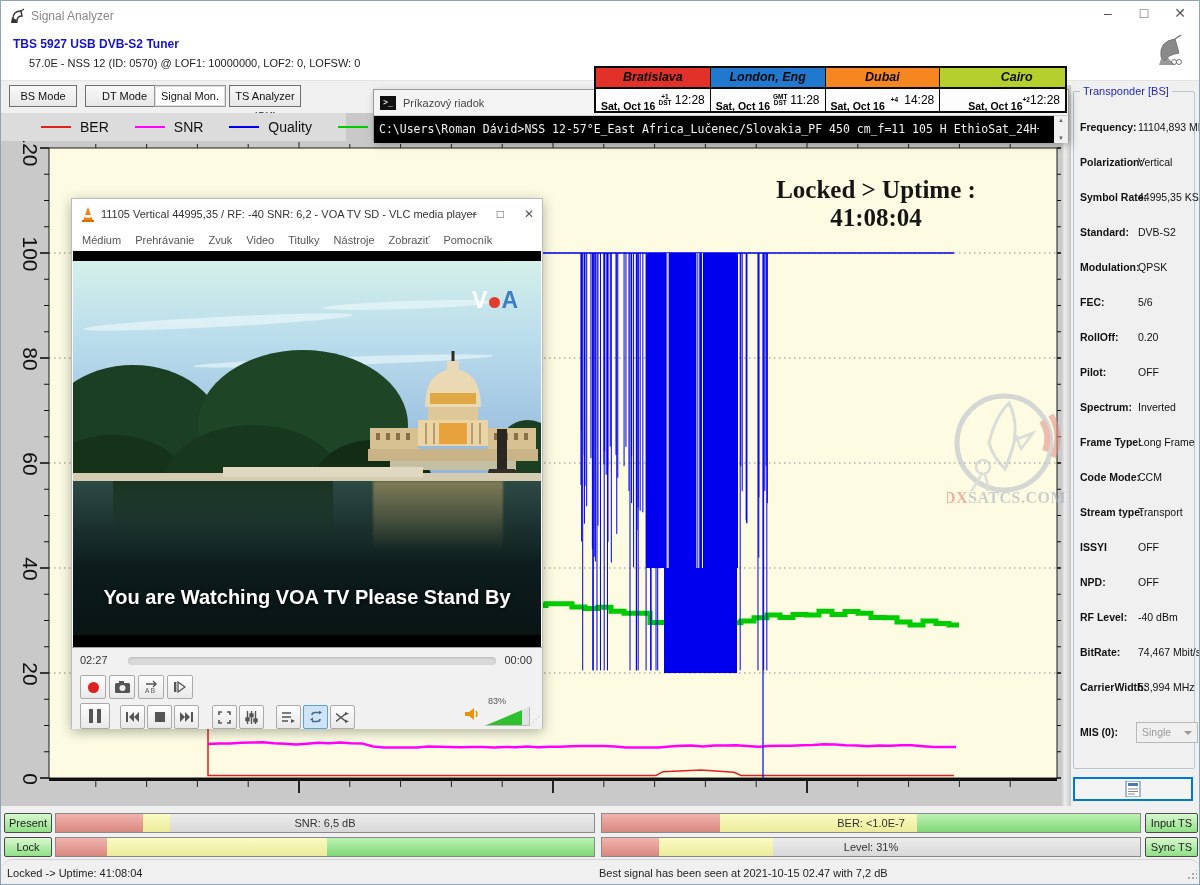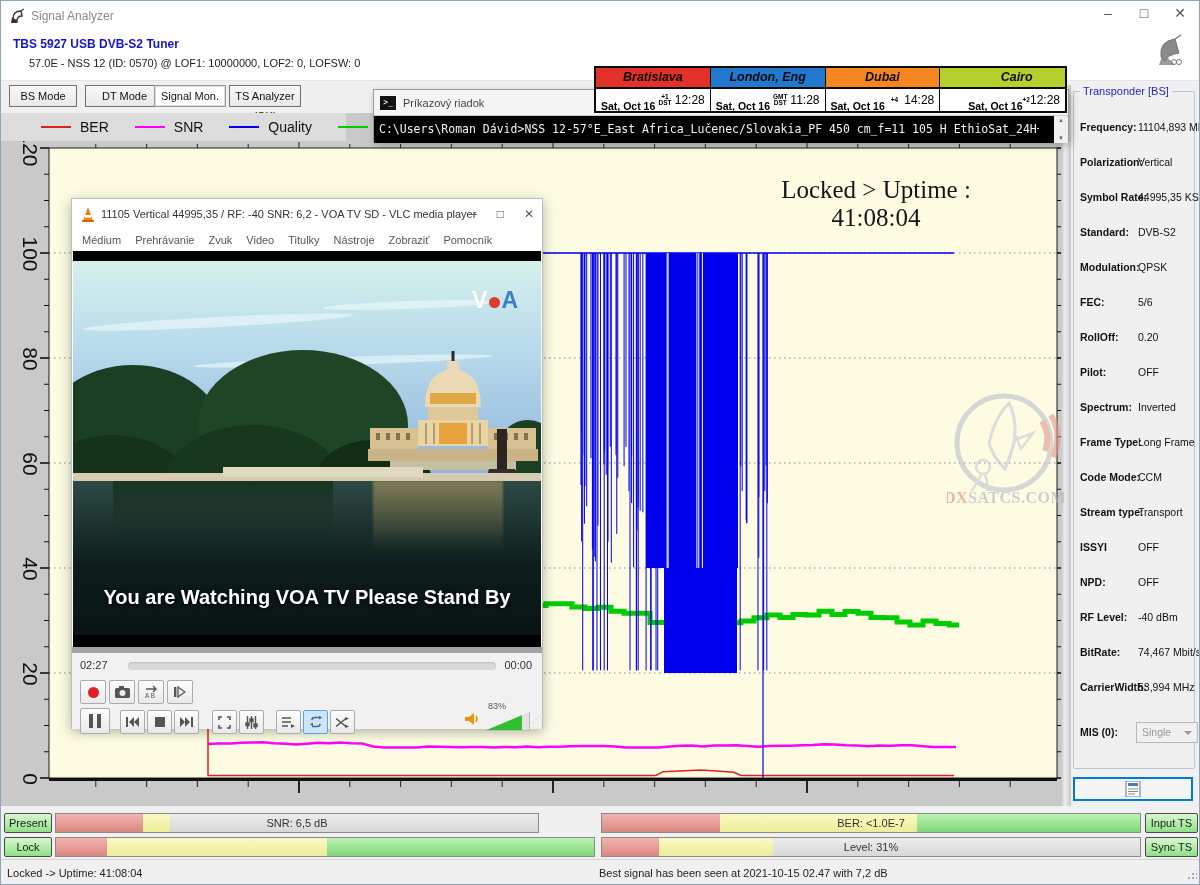--- a/index.html
+++ b/index.html
@@ -20,21 +20,21 @@
   .mode-btn { top:84px; height:22px; background:linear-gradient(#f8f8f8,#e8e8e8); border:1px solid #707070; font-size:11px; color:#111; text-align:center; line-height:20px; }
   .mode-btn.active { background:#ffffff; border:1px solid #999; box-shadow:inset 0 0 0 1px #ddd; }
 
   
   .chart { left:0; top:112px; width:1060px; height:693px; background:#c9c9c9; }
   .legend { position:absolute; left:0; top:0; width:345px; height:28px; background:#dcdcdc; display:flex; align-items:center; padding-left:40px; }
   .legend-item { display:flex; align-items:center; margin-right:26px; }
   .legend-line { width:30px; height:2px; margin-right:9px; }
   .legend-label { font-size:14px; color:#111; }
   #plot { position:absolute; left:0; top:28px; }
-  .uptime { left:740px; top:175px; width:270px; text-align:center; font-family:"Liberation Serif",serif; font-weight:normal; font-size:25px; color:#151515; z-index:6; }
+  .uptime { left:740px; top:175px; width:270px; text-align:center; font-family:"Liberation Serif",serif; font-weight:bold; font-size:25px; color:#151515; z-index:6; }
   .watermark { left:946px; top:390px; opacity:.6; z-index:5; }
 
   
   .clocks { left:593px; top:65px; width:473px; height:47px; border:2px solid #0a0a0a; background:#fff; display:grid; grid-template-columns:1fr 1fr 1fr 1fr; grid-template-rows:21px 22px; z-index:30; }
   .clock-head { border-bottom:2px solid #0a0a0a; border-right:1px solid #0a0a0a; font-size:12.5px; font-weight:bold; font-style:italic; text-align:center; line-height:19px; color:#0a0a0a; }
   .clock-time { border-right:1px solid #0a0a0a; display:flex; align-items:center; padding:0 5px; background:#fdfdfd; }
   .clock-head.last,.clock-time.last { border-right:none;padding-left:28px; }
   .clock-date { font-size:10.5px; font-weight:bold; white-space:nowrap;margin-top:12px; }
   .clock-zone { margin:0 auto; text-align:center; font-size:6.5px; font-weight:bold; line-height:6.5px; }
   .clock-hm { font-size:12px; font-weight:normal; }
@@ -58,21 +58,21 @@
   .vlc-menu { font-size:11px; color:#555; }
   .vlc-video { position:absolute; left:1px; top:52px; width:468px; height:396px; background:#000; }
   .scene { position:absolute; left:0; top:10px; width:468px; height:374px; overflow:hidden;
            background:linear-gradient(180deg,#d4f0ea 0%,#b9dcec 22%,#9abddf 50%,#8aa6d3 72%,#9fb0d6 100%); }
   .cloud { position:absolute; background:rgba(235,248,250,.65); border-radius:50%; }
   .subtitle { position:absolute; left:0; bottom:26px; width:100%; text-align:center; color:#fff; font-size:20px; font-weight:bold; text-shadow:0 1px 4px rgba(0,0,0,.8); }
   .voa { position:absolute; right:22px; top:26px; font-size:23px; font-weight:bold; letter-spacing:1px; display:flex; align-items:center; }
   .voa .v { color:#ffffff; }
   .voa .dot { width:11px; height:11px; border-radius:50%; background:#e23b2e; margin:4px 1px 0 1px; }
   .voa .a { color:#3f7fc1; }
-  .vlc-controls { position:absolute; left:0; top:448px; width:470px; height:82px; background:#f1f1f1; border-top:6px solid #a3a3a3; }
+  .vlc-controls { position:absolute; left:0; top:448px; width:470px; height:82px; background:#f1f1f1; border-top:1px solid #a3a3a3; }
   .seek-time { position:absolute; font-size:11px; color:#333; top:6px; }
   .seek-track { position:absolute; left:56px; top:9px; width:368px; height:8px; background:#d9d9d9; border-radius:4px; box-shadow:inset 0 1px 2px rgba(0,0,0,.15); }
   .vbtn { position:absolute; border:1px solid #aaa; background:linear-gradient(#fdfdfd,#e9e9e9); border-radius:2px; display:flex; align-items:center; justify-content:center; }
   .vbtn.active { border:1px solid #5aa2d8; background:#cfe4f7; }
   .vol-label { position:absolute; font-size:9px; color:#555; }
   .vol-tri { position:absolute; clip-path:polygon(0 100%,100% 4%,100% 100%); height:20px; width:46px; border:1px solid #bbb; }
   .grip { position:absolute; right:2px; bottom:4px; width:8px; height:10px; color:#bbb; font-size:8px; }
 
   
   .splitter { left:1060px; top:84px; width:10px; height:721px; background:linear-gradient(90deg,#c6c6c6,#efefef 40%,#c6c6c6); }
@@ -89,21 +89,21 @@
   
   .gbtn { position:absolute; height:20px; background:linear-gradient(#d9f8d0,#8fe087); border:1px solid #4a4a4a; border-radius:2px; font-size:11px; color:#1c1c1c; text-align:center; line-height:18px; }
   .bar { position:absolute; height:20px; border:1px solid #8a8a8a; background:linear-gradient(#ececec,#d8d8d8); }
   .seg { position:absolute; top:0; height:18px; }
   .seg.red { background:linear-gradient(#f2b3ae,#d98880); }
   .seg.yellow { background:linear-gradient(#fafac4,#ecec9a); }
   .seg.green { background:linear-gradient(#bef2b4,#7fd878); }
   .bar-text { position:absolute; left:0; top:0; width:100%; text-align:center; font-size:11px; color:#333; line-height:18px; }
 
   
-  .statusbar { left:0; top:858px; width:1200px; height:27px; background:#f0f0f0; border-top:1px solid #d4d4d4; }
+  .statusbar { left:0; top:858px; width:1200px; height:27px; background:#f0f0f0; border-top:1px solid #d4d4d4;border-radius:12px; }
   .status-left { position:absolute; left:6px; top:7px; font-size:11px; color:#222; }
   .status-center { position:absolute; left:598px; top:7px; font-size:11px; color:#222; }
   .resize-grip { position:absolute; right:4px; top:10px; width:10px; height:10px;
      background:radial-gradient(circle at 2px 8px,#aaa 1px,transparent 1.5px),
                 radial-gradient(circle at 6px 8px,#aaa 1px,transparent 1.5px),
                 radial-gradient(circle at 6px 4px,#aaa 1px,transparent 1.5px),
                 radial-gradient(circle at 10px 8px,#aaa 1px,transparent 1.5px),
                 radial-gradient(circle at 10px 4px,#aaa 1px,transparent 1.5px),
                 radial-gradient(circle at 10px 0px,#aaa 1px,transparent 1.5px); }
 </style>
@@ -667,21 +667,21 @@
         <rect x="2" y="0" width="14" height="16" fill="#fff" stroke="#4a7ab0"></rect>
           <rect x="4" y="2" width="10" height="3" fill="#4a7ab0"></rect>
         <line x1="4" y1="8" x2="14" y2="8" stroke="#888"></line>
           <line x1="4" y1="10.5" x2="14" y2="10.5" stroke="#888"></line>
           <line x1="4" y1="13" x2="11" y2="13" stroke="#888"></line>
       </svg>
     </div>
   </div>
 
   <div class="abs gbtn" style="left:3px;top:812px;width:48px">Present</div>
-  <div class="abs bar" style="left:54px;top:812px;width:484px">
+  <div class="abs bar" style="left:54px;top:812px;width:540px">
     <div class="seg red" style="left:0;width:87px"></div>
       <div class="seg yellow" style="left:87px;width:27px"></div>
     <div class="bar-text">SNR: 6,5 dB</div>
   </div>
   <div class="abs bar" style="left:600px;top:812px;width:540px">
     <div class="seg red" style="left:0;width:118px"></div>
       <div class="seg yellow" style="left:118px;width:197px"></div>
       <div class="seg green" style="left:315px;width:223px"></div>
     <div class="bar-text">BER: &lt;1.0E-7</div>
   </div>

